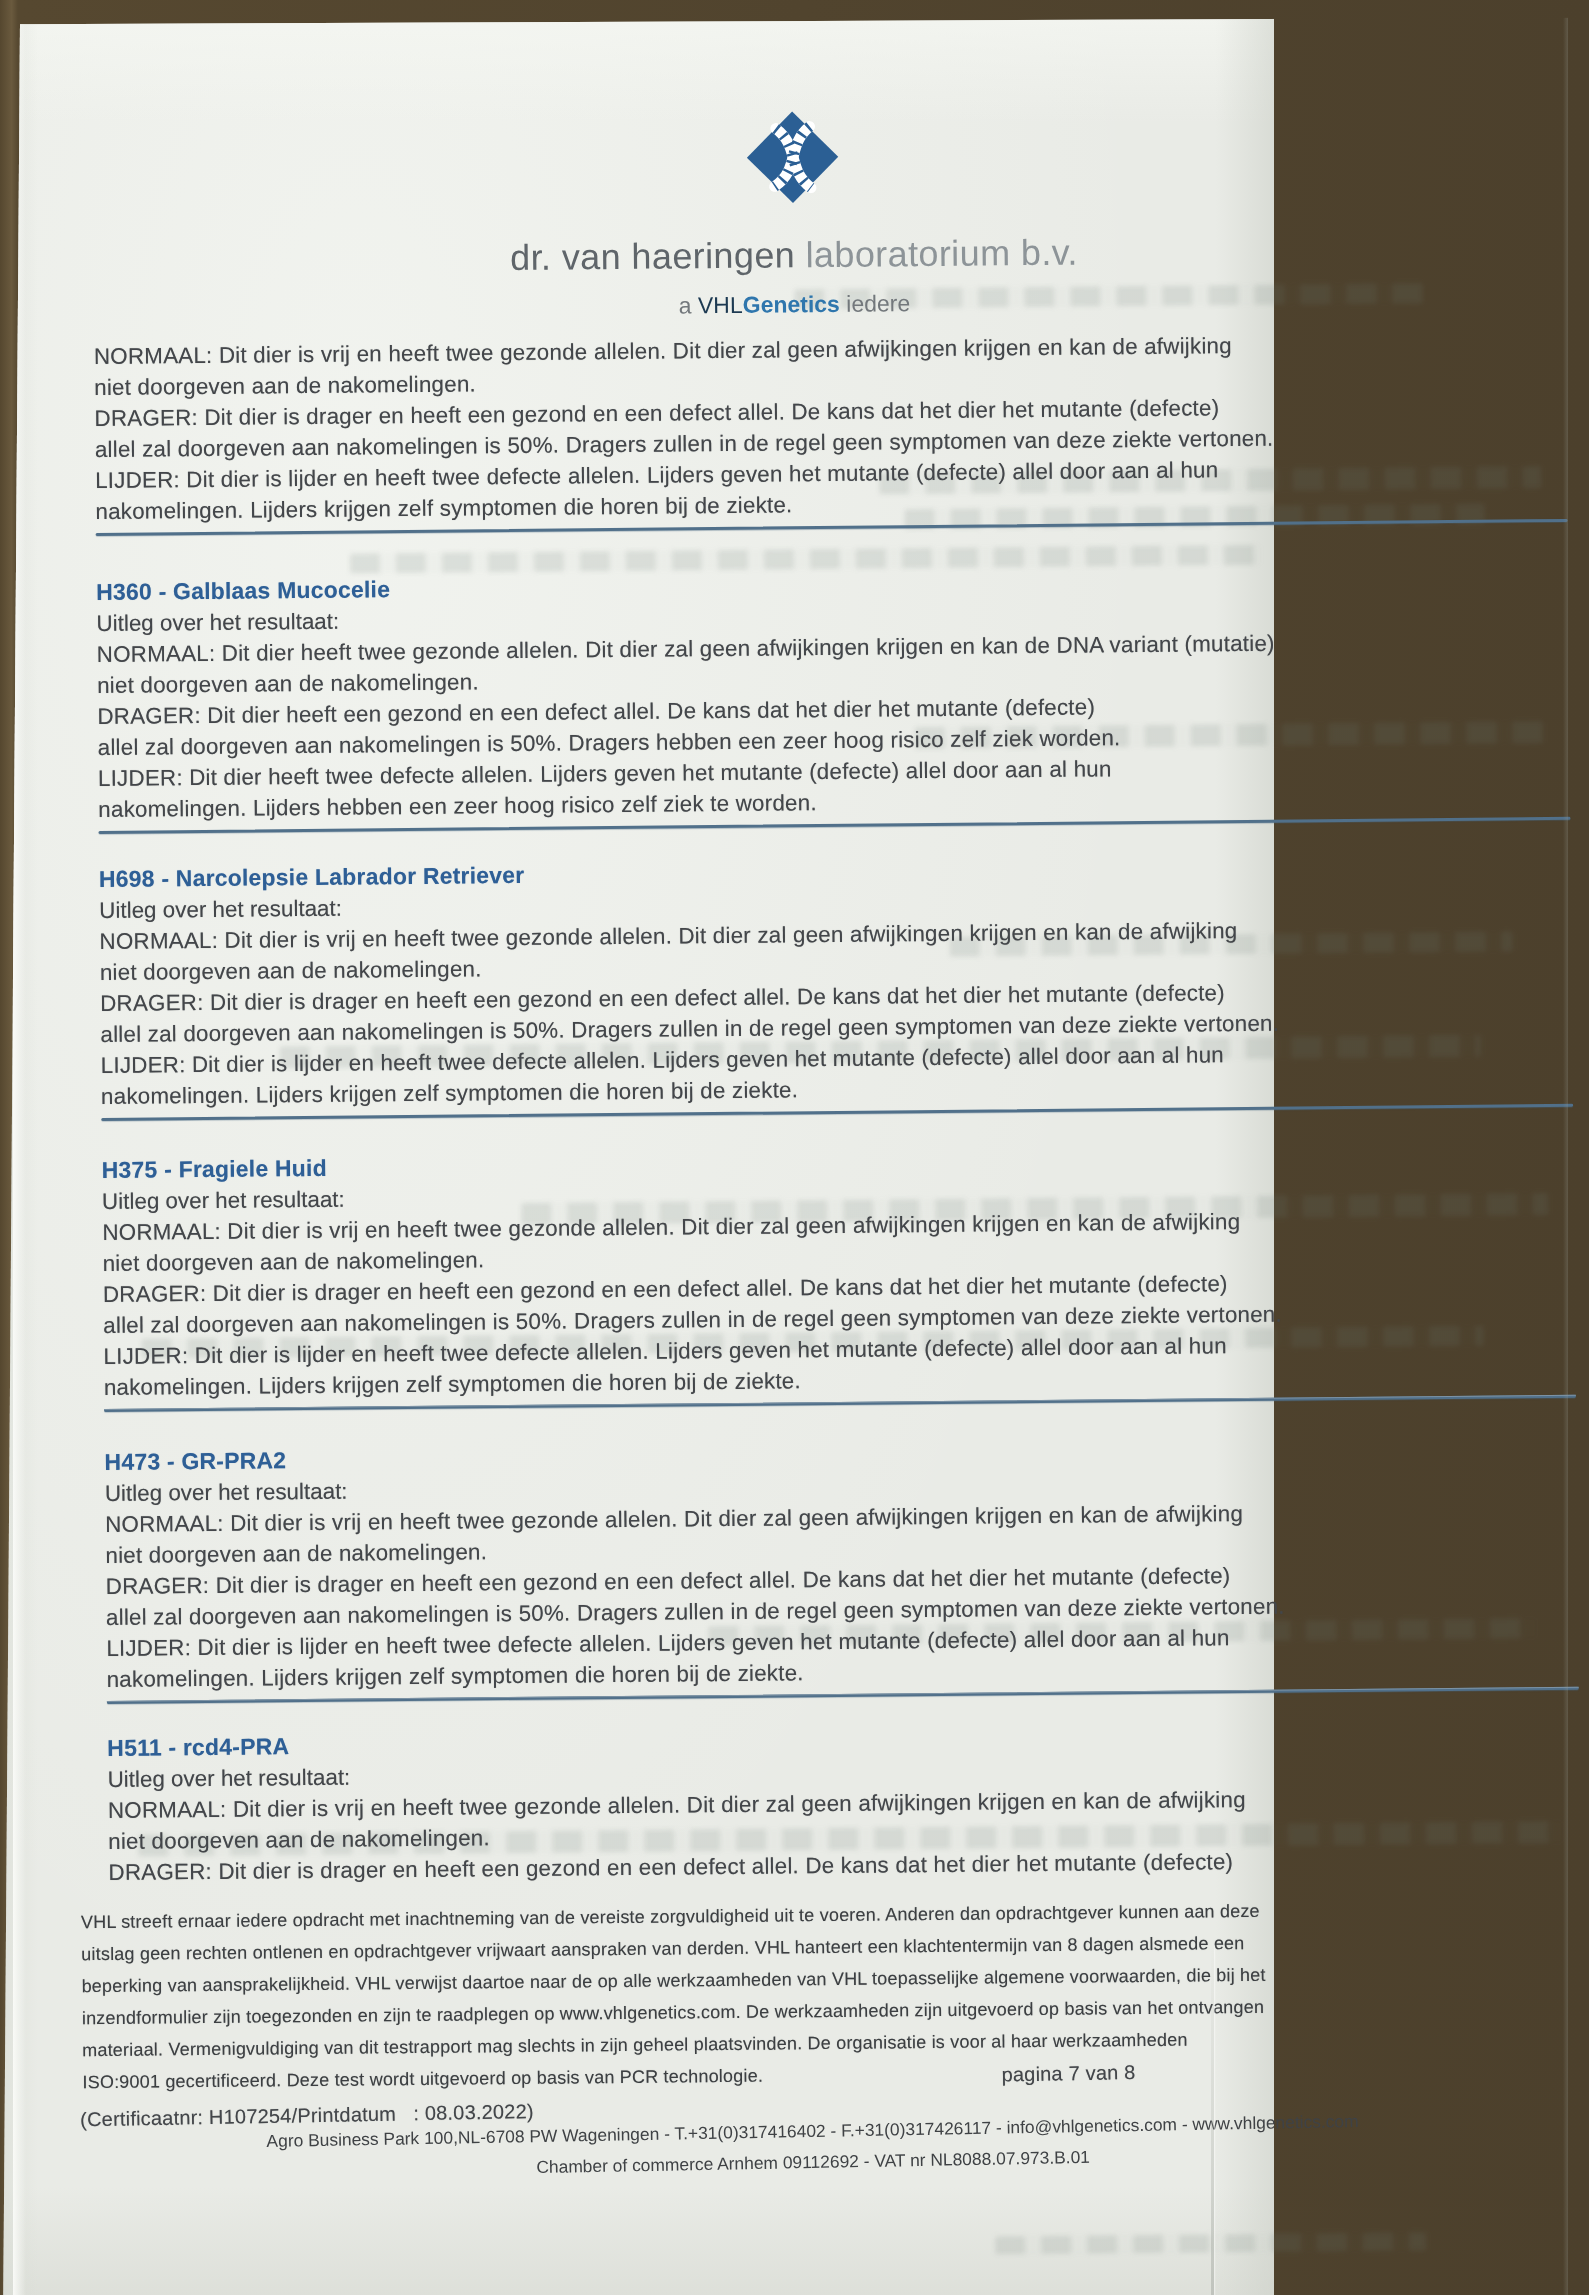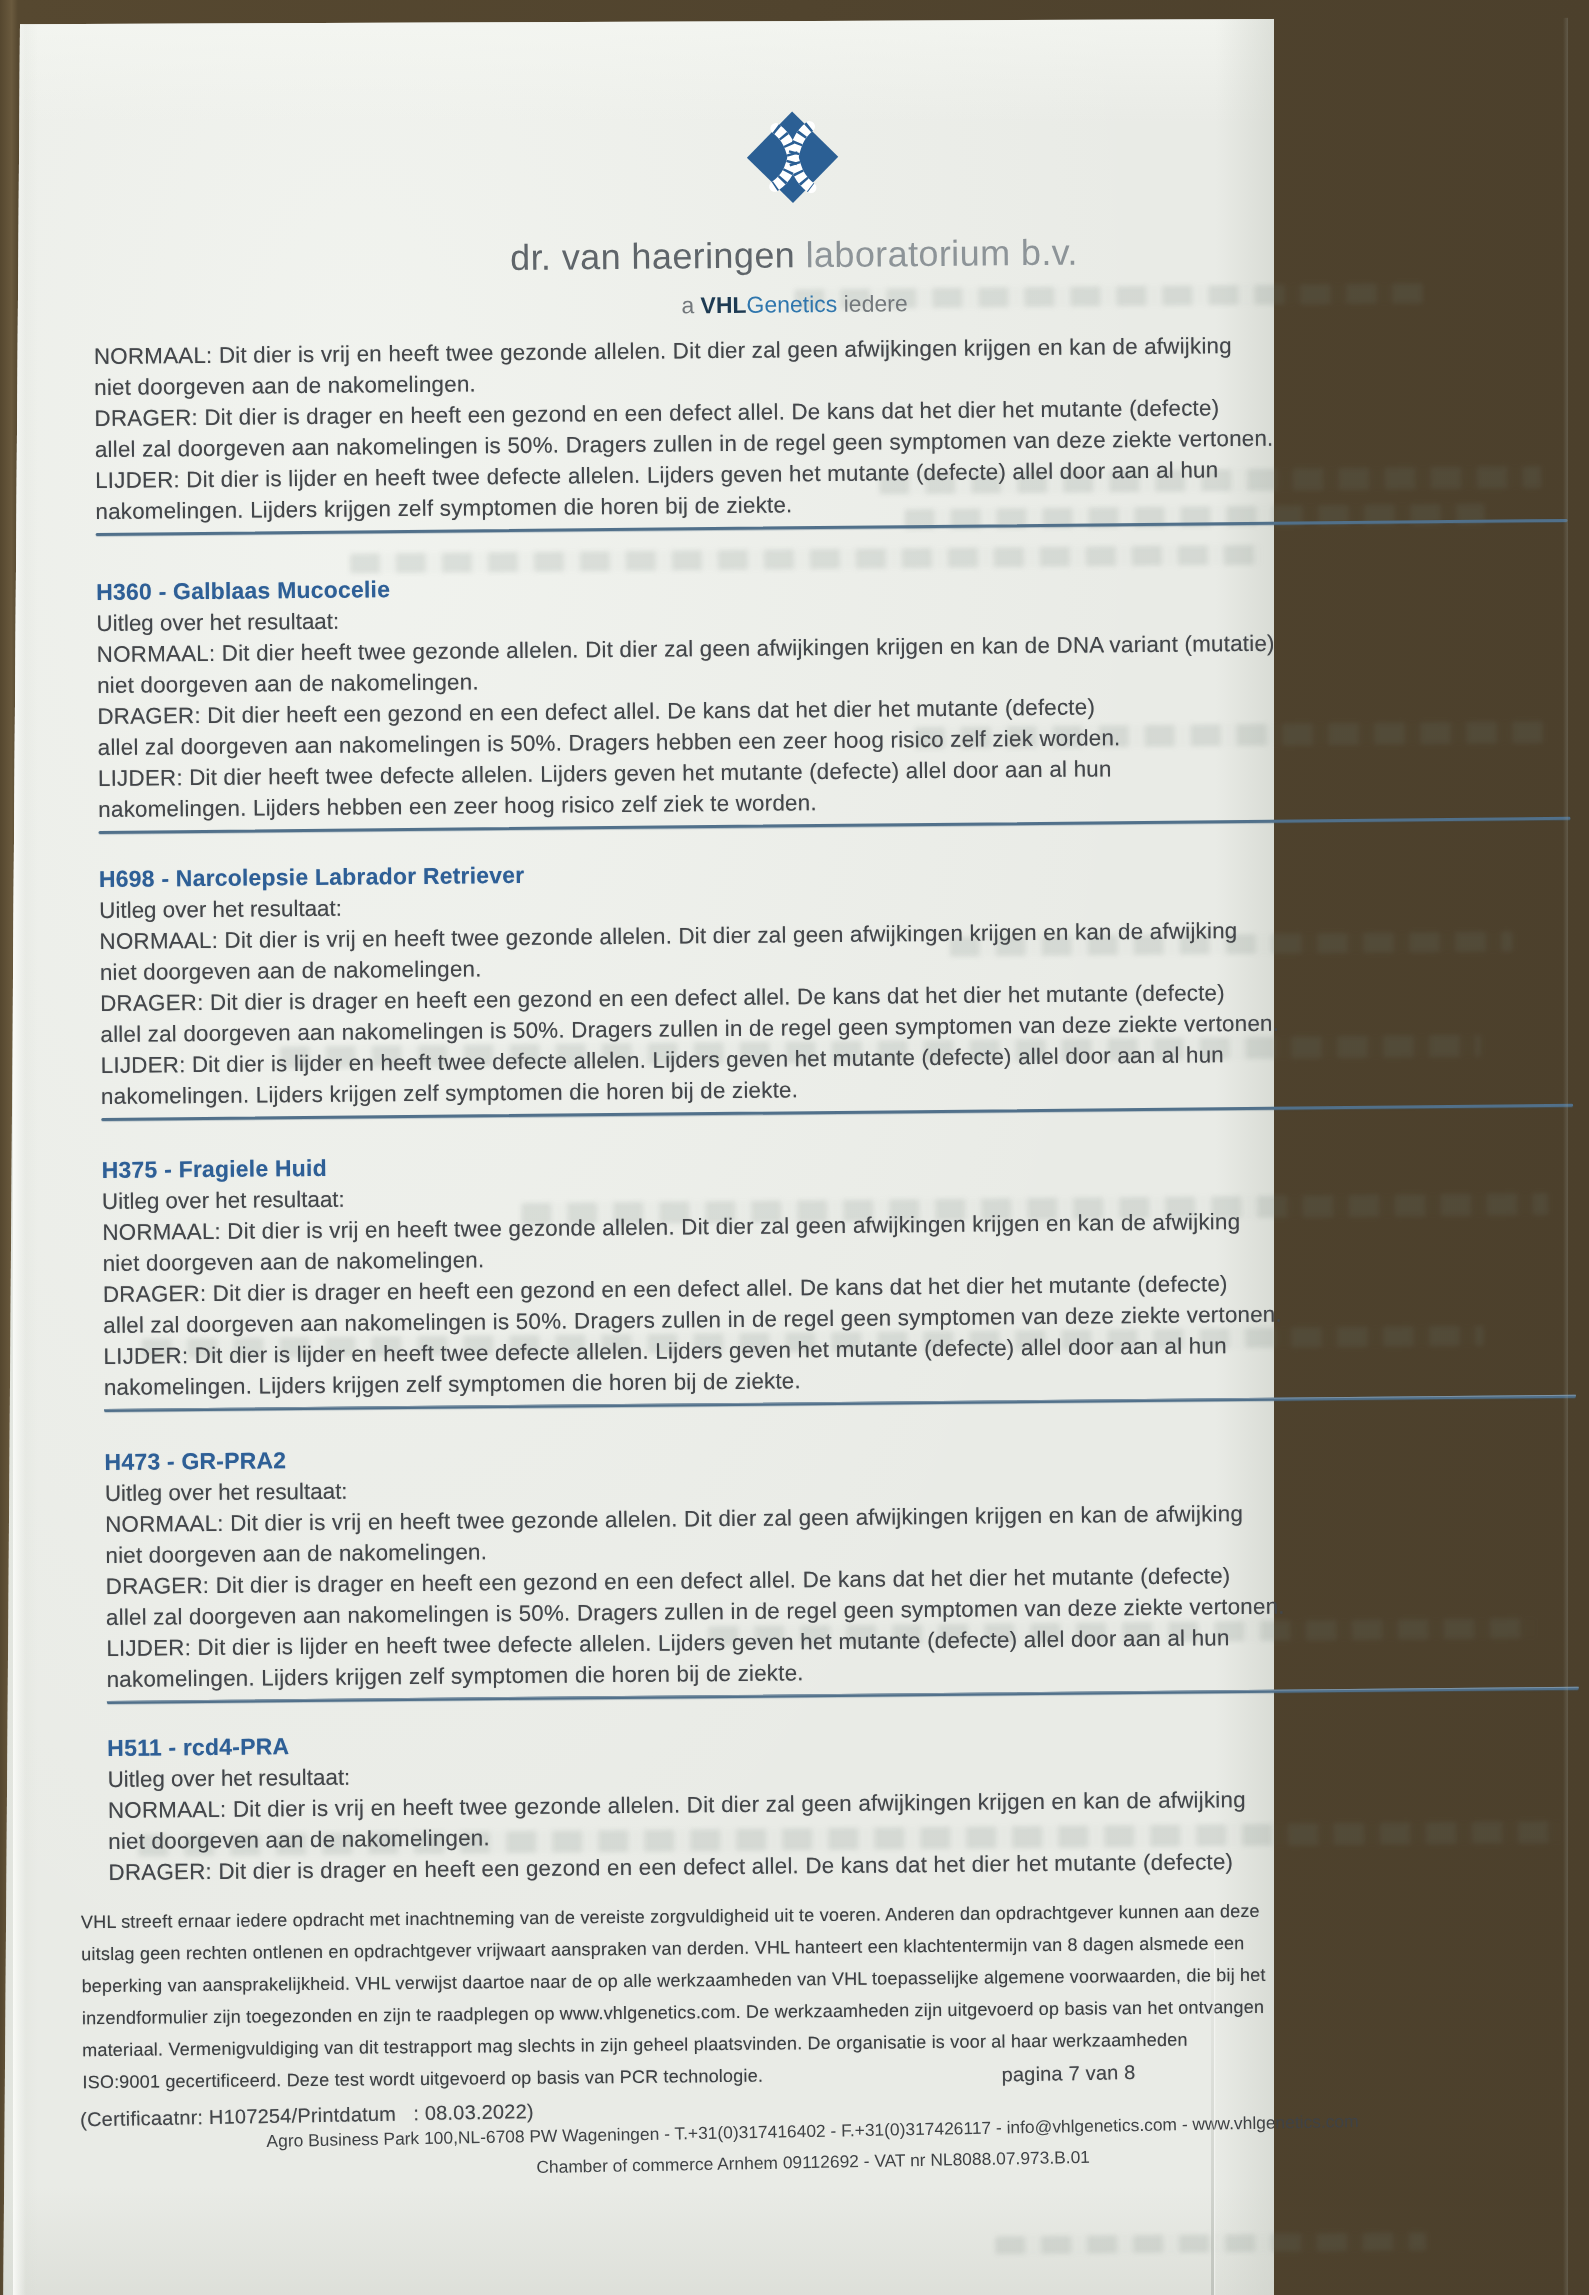--- a/index.html
+++ b/index.html
@@ -30,22 +30,22 @@
     transform:rotate(-0.55deg);transform-origin:95px 348px;color:#43464a;}
   .line{white-space:pre;font-size:22.4px;line-height:31px;height:31px;
     text-shadow:0 0 0.8px rgba(67,70,74,.45);letter-spacing:0.2px;}
   
   .logo{position:absolute;left:739px;top:89px;width:111px;height:123px;}
   .company{position:absolute;left:0;top:225px;width:1590px;text-align:center;
     font-size:36px;color:#5f656a;letter-spacing:0.4px;}
   .company .light{color:#8d9498;}
   .tagline{position:absolute;left:0;top:282px;width:1590px;text-align:center;
     font-size:23px;color:#73787c;}
-  .tagline .vhl{color:#1d3a52;font-weight:bold;}
-  .tagline .gen{color:#2f76ad;font-weight:normal;}
+  .tagline .vhl{color:#1d3a52;font-weight:normal;}
+  .tagline .gen{color:#2f76ad;font-weight:bold;}
   
   .block{position:absolute;left:94px;width:1472px;}
   .sec-title{margin:0;font-size:23px;line-height:31px;height:31px;font-weight:bold;
     color:#2e5f96;text-shadow:0 0 0.8px rgba(46,95,150,.4);letter-spacing:0.2px;white-space:pre;}
   .sec-sub{font-size:22.4px;line-height:31px;height:31px;white-space:pre;
     text-shadow:0 0 0.8px rgba(67,70,74,.45);}
   .sep{margin-top:5.8px;height:3.3px;background:#51708a;border-radius:1.7px;
     box-shadow:0 0.8px 0.8px rgba(70,100,125,.35);}
   .sep.double::after{content:"";display:block;margin-top:4.1px;height:1.7px;background:#7d93a5;}
   

